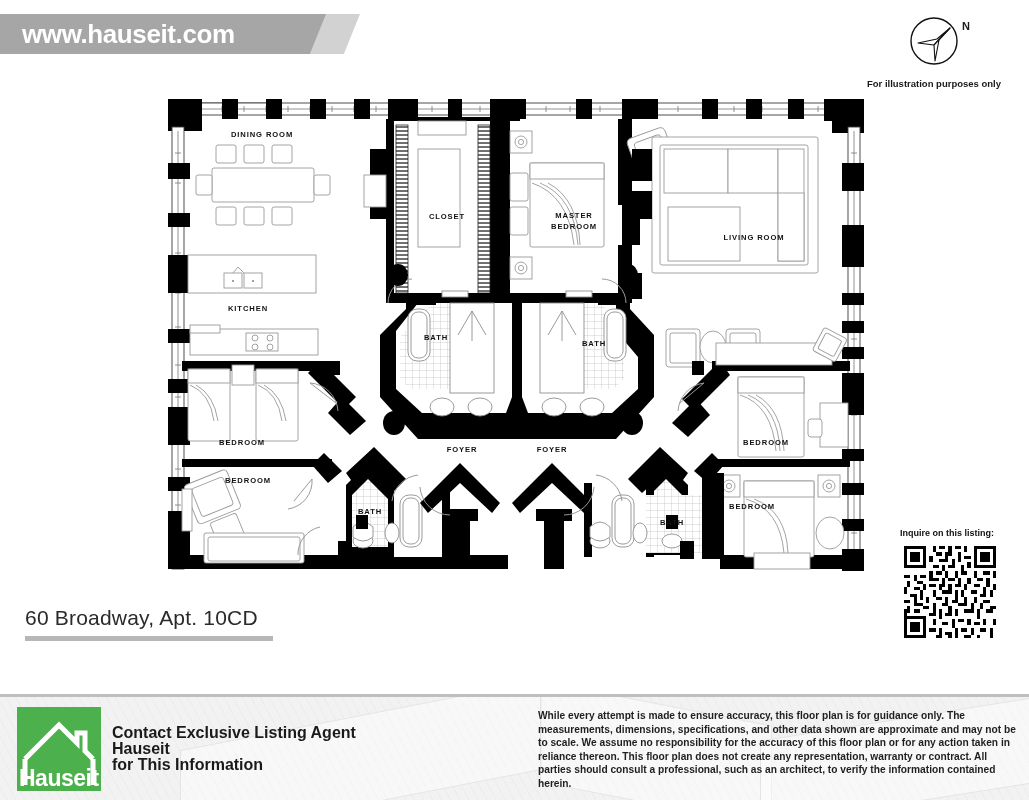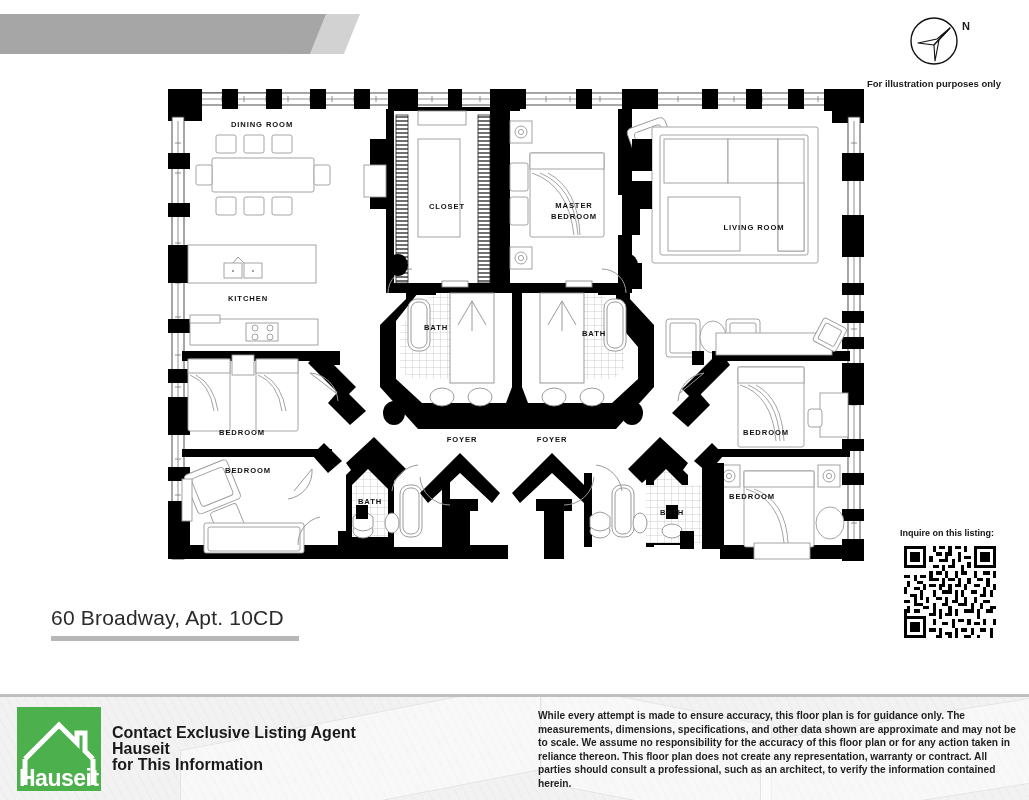--- a/index.html
+++ b/index.html
@@ -31,29 +31,29 @@
   #compass-block .compass-wrap{position:relative;height:60px;}
   #compass-block svg{position:absolute;left:50%;top:0;transform:translateX(-50%);}
   #compass-block .n-label{
     position:absolute;left:calc(50% + 28px);top:8px;font-size:11px;font-weight:bold;color:#1a1a1a;
   }
   #illus-note{
     position:absolute;right:20px;top:78px;width:150px;text-align:center;
     font-size:9.5px;color:#1a1a1a;font-weight:600;margin-left:16px;
   }
   
-  #floorplan{position:absolute;left:160px;top:87px;width:712px;height:482px;}
+  #floorplan{position:absolute;left:160px;top:97px;width:712px;height:482px;}
   #floorplan svg{display:block;}
   .rlabel{
     font-family:"Liberation Sans","DejaVu Sans",sans-serif;
     font-size:7.6px;font-weight:bold;fill:#111;letter-spacing:0.9px;
     text-anchor:middle;
   }
   
-  #address-block{position:absolute;left:25px;top:606px;margin-left:26px;}
+  #address-block{position:absolute;left:25px;top:606px;}
   #address-title{font-size:21px;color:#2a2a2a;letter-spacing:0.2px;}
   #address-rule{margin-top:6px;width:248px;height:5px;background:#b7b7b7;}
   
   #qr-block{position:absolute;left:900px;top:528px;width:108px;}
   #qr-caption{font-size:9px;font-weight:bold;color:#111;margin-bottom:8px;}
   #qr-code{width:100px;height:92px;}
   
   #footer{
     position:absolute;left:0;top:694px;width:1029px;height:106px;
     background:
@@ -85,20 +85,21 @@
     font-size:10.2px;color:#1f1f1f;line-height:13.6px;text-align:left;font-weight:600;
   }
 </style>
 </head>
 <body>
 
 <div id="header-banner">
   <div class="bar-main"></div>
   <div class="bar-skew"></div>
   <div class="bar-tail"></div>
+  <div class="bar-text">www.hauseit.com</div>
 </div>
 
 <div id="compass-block">
   <div class="compass-wrap">
     <svg width="58" height="58" viewBox="0 0 58 58">
       <circle cx="29" cy="29" r="23" fill="none" stroke="#111" stroke-width="1.4"></circle>
       <path d="M45 16 L29 33 L13 31 L32 27 Z" fill="#ffffff" stroke="#111" stroke-width="1.1" stroke-linejoin="round"></path>
       <path d="M45 16 L29 33 L30 49 L34 28 Z" fill="#ffffff" stroke="#111" stroke-width="1.1" stroke-linejoin="round"></path>
     </svg>
     <span class="n-label">N</span>

